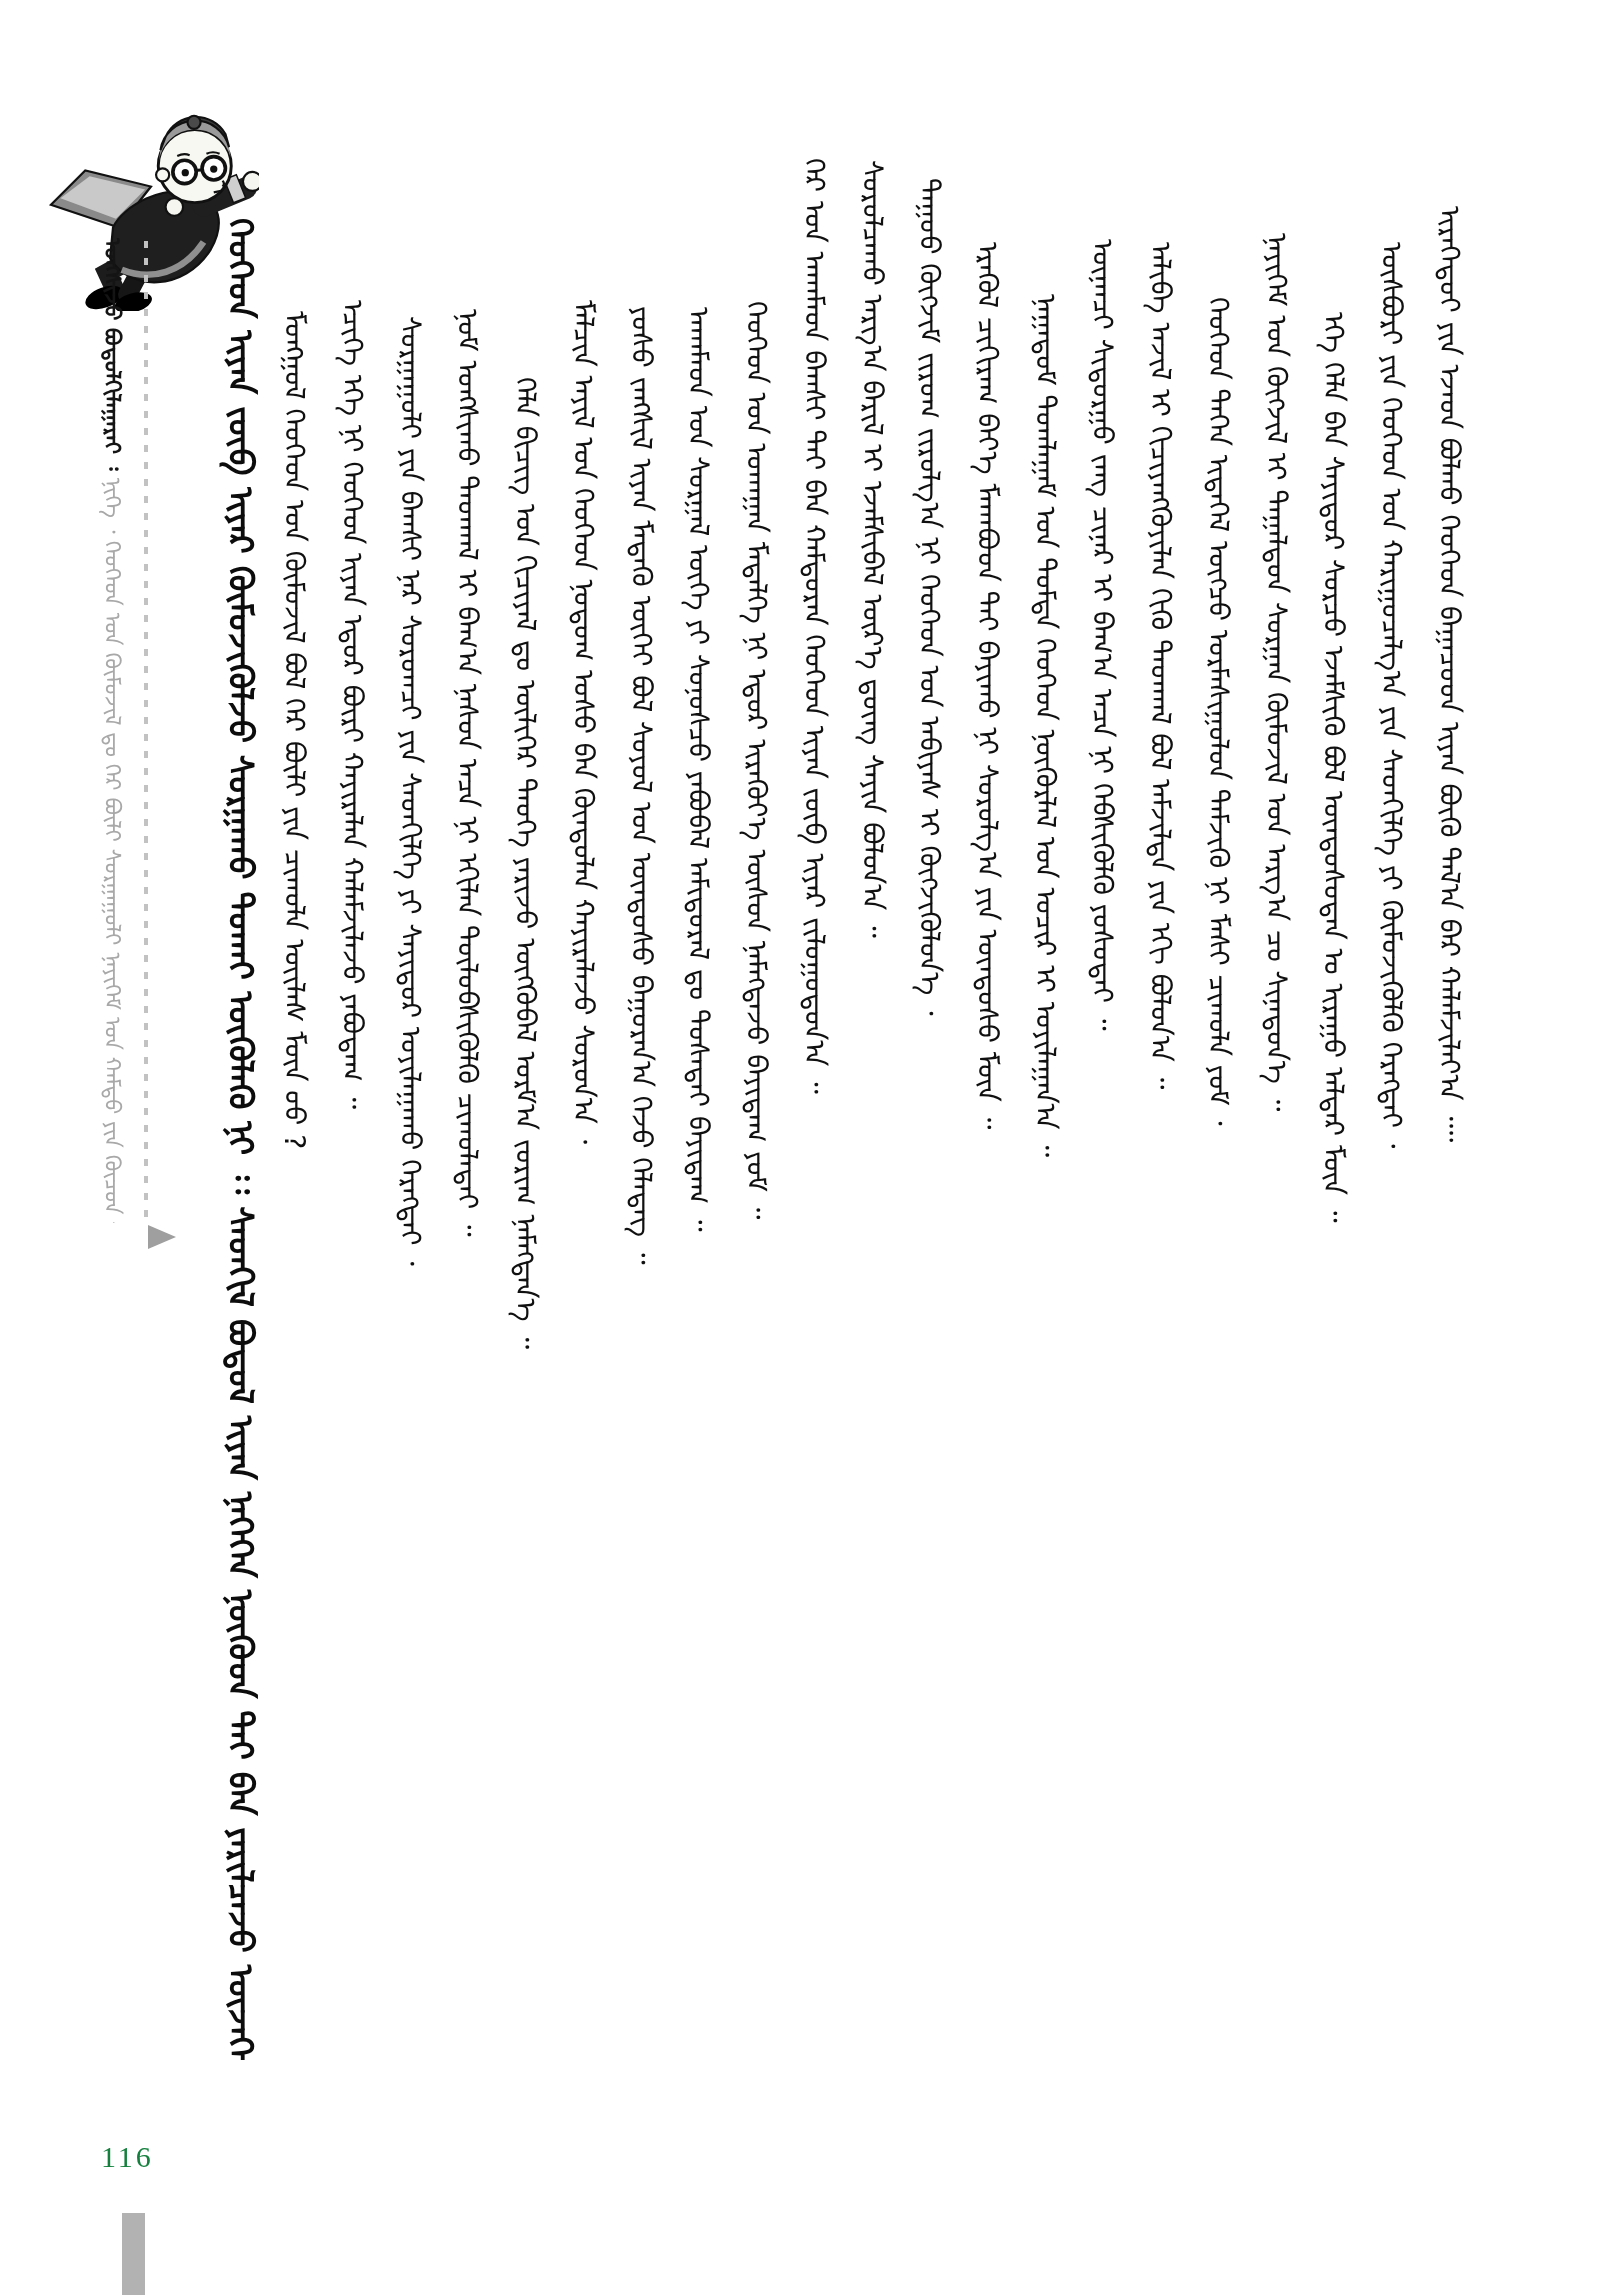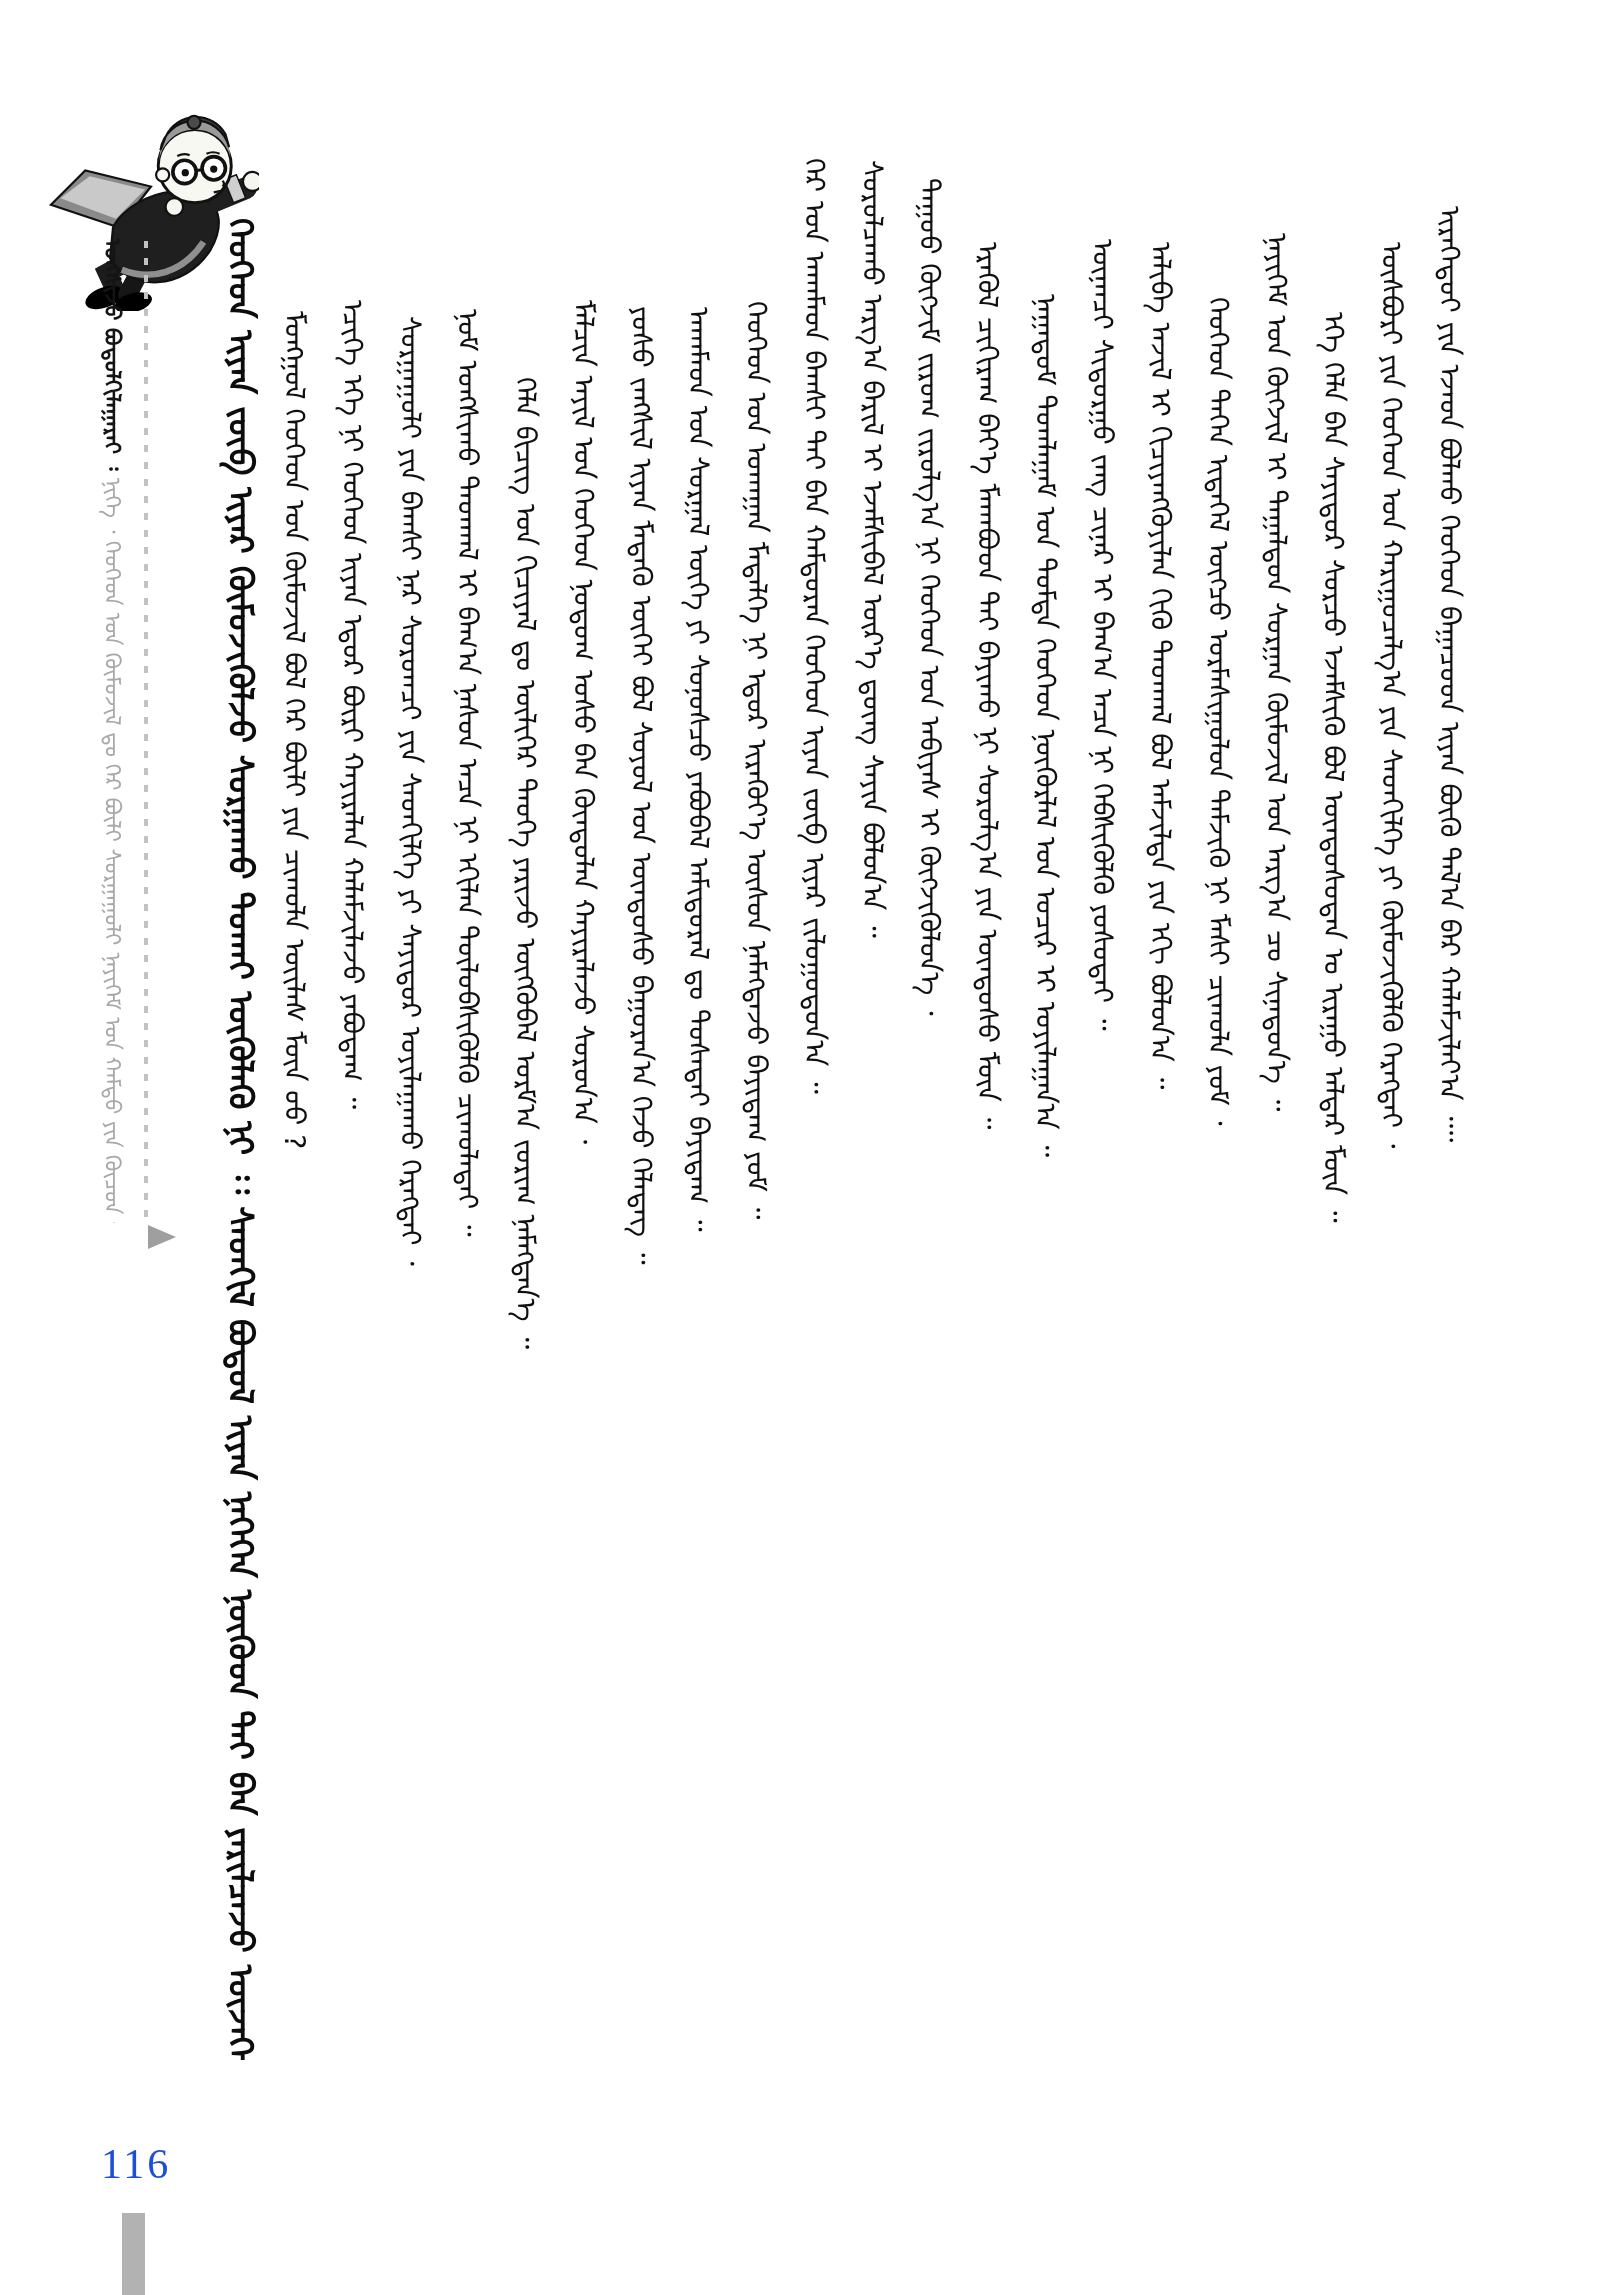--- a/index.html
+++ b/index.html
@@ -14,21 +14,21 @@
   #margin-note{left:95px;top:238px;height:985px;width:38px;font-size:22px;line-height:35px;}
   #margin-note .note-black{font-weight:bold;color:#141414;}
   #margin-note .note-gray{color:#a8a8a8;}
   #dashed-rule{position:absolute;left:144px;top:241px;width:4.4px;height:981px;
                background:repeating-linear-gradient(to bottom,#c2c2c2 0 6.6px,transparent 6.6px 17px);}
   #section-triangle{position:absolute;left:148px;top:1225px;width:0;height:0;
                     border-top:12.4px solid transparent;border-bottom:12.4px solid transparent;
                     border-left:28px solid #9f9f9f;}
   #text-columns{position:absolute;left:272px;top:156px;width:1204px;height:1915px;}
   #page-number{position:absolute;left:101px;top:2140px;font-family:"Liberation Serif",serif;
-               font-size:42px;letter-spacing:2.9px;color:#1d4ed8;}
+               font-size:30px;letter-spacing:2.9px;color:#15803d;}
   #bottom-tab{position:absolute;left:122px;top:2213px;width:23.4px;height:83px;background:#b2b2b2;}
   #mascot{position:absolute;left:40px;top:84px;}
 </style>
 </head>
 <body>
 
 <div id="page">
 
   <svg id="mascot" width="219" height="227" viewBox="0 0 300 310">
 

